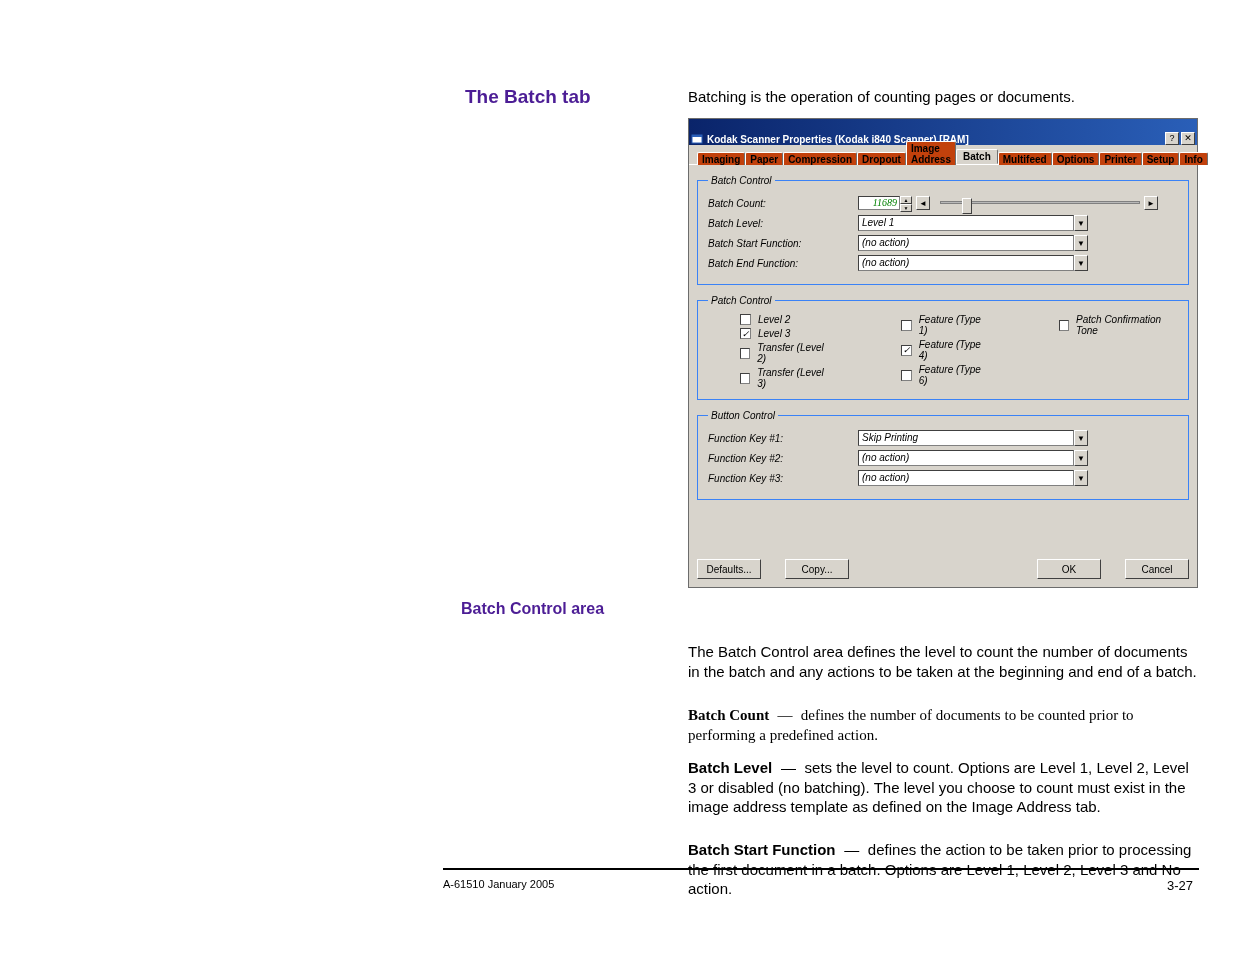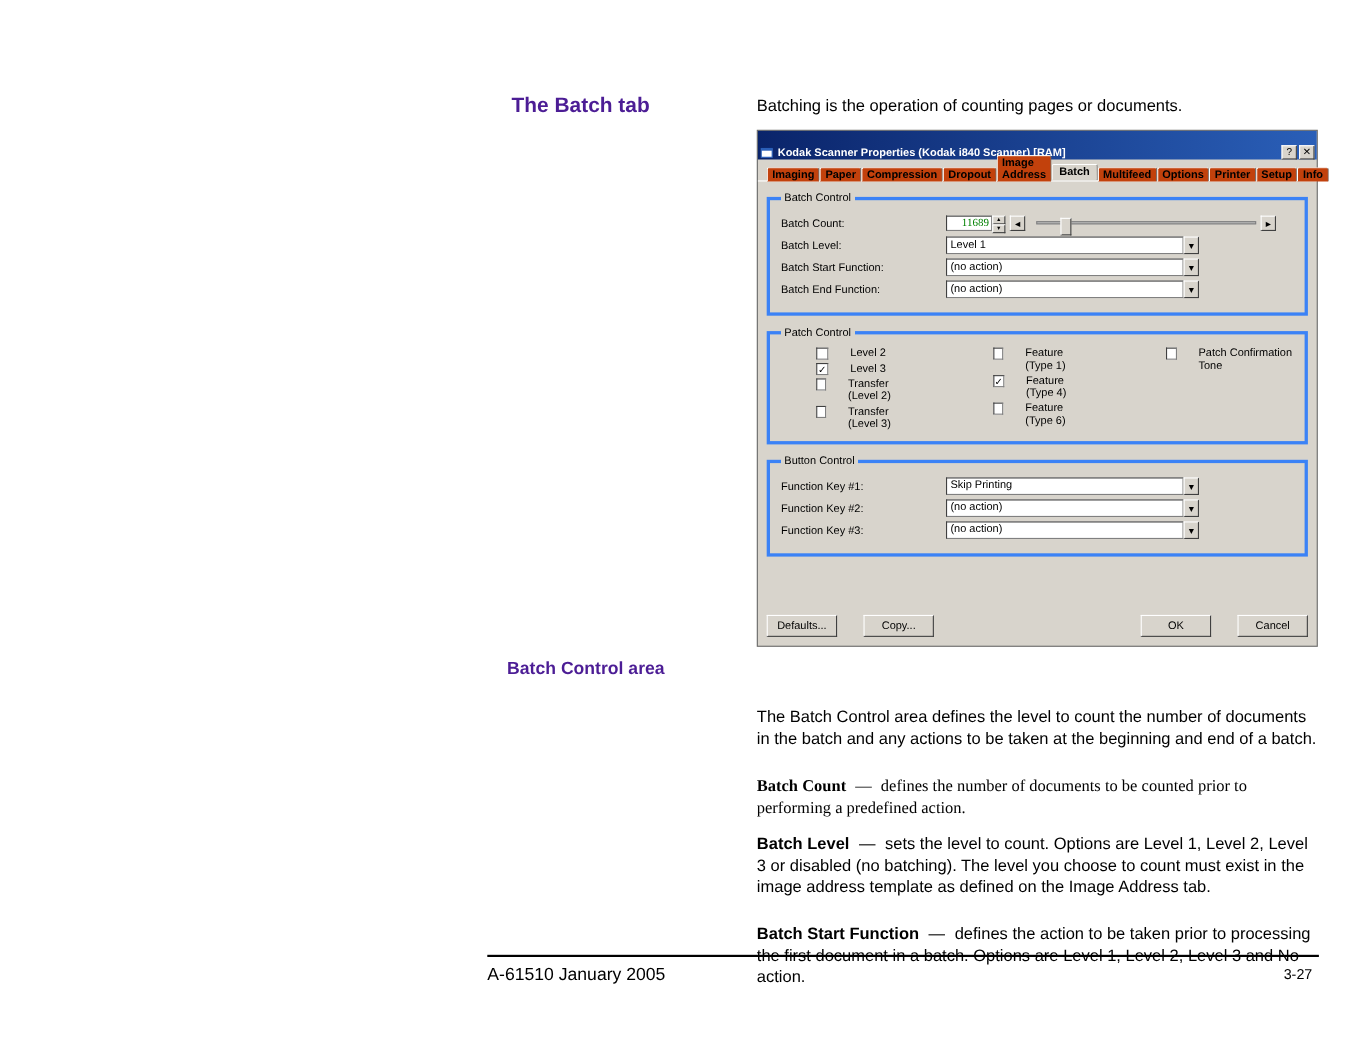--- a/index.html
+++ b/index.html
@@ -72,23 +72,24 @@
     position: relative; top: 1px;
     border-top-left-radius: 2px; border-top-right-radius: 2px;
     color:#000;
     font-weight:bold;
   }
   .tab.active { font-weight: bold; background:#d8d4cc; border-bottom:1px solid #d8d4cc; padding:1px 6px; top:0; }
 
   .inside { padding: 4px 8px; }
 
   fieldset.grp {
-    border: 3px solid #3b82f6;
+    border: 1px solid #3b82f6;
     margin: 6px 0 10px 0;
     padding: 8px 10px 10px 10px;
+    font-style: italic;
   }
   fieldset.grp > legend {
     padding: 0 3px;
     font-size: 10px;
     color:#000;
   }
 
   .row { display:flex; align-items:center; height: 18px; margin-bottom: 2px; }
   .row .lbl { width: 150px; }
   .numfield {
@@ -129,21 +130,21 @@
     flex:1; background:#fff; border:1px solid #808080; border-top-color:#404040; border-left-color:#404040;
     padding:1px 3px; font-size:10px;
   }
   .combo .cbtn {
     width:14px; background:#d8d4cc; border:1px solid #fff; border-right-color:#404040; border-bottom-color:#404040;
     display:flex; align-items:center; justify-content:center; font-size:8px;
   }
 
   .checks { display:flex; gap: 40px; }
   .checks-col { display:flex; flex-direction:column; gap:3px; }
-  .chk { display:flex; align-items:flex-start; gap:20px; font-size:10px;padding-left:32px; }
+  .chk { display:flex; align-items:center; gap:7px; font-size:10px;padding-left:32px; }
   .chkbox { width:11px; height:11px; background:#fff; border:1px solid #808080; border-top-color:#404040; border-left-color:#404040; display:flex; align-items:center; justify-content:center; font-size:9px; }
 
   .bottom-bar {
     position:absolute; left:8px; right:8px; bottom:8px;
     display:flex; gap:24px; align-items:center;
   }
   .bottom-bar .spacer { flex:1; }
   .winbtn {
     min-width: 64px; height: 20px; padding: 0 8px;
     background:#d8d4cc;
@@ -164,21 +165,21 @@
   .em-dash { display:inline-block; width: 24px; text-align:center; }
   .p1 { top: 600px; }
   .p2 { top: 664px; font-family: Liberation Serif, serif; }
   .p3 { top: 716px; }
   .p4 { top: 798px; }
 
   hr.rule {
     position:absolute; top: 868px; left: 443px; width: 756px;
     border: none; border-top: 2px solid #000;
   }
-  .footer-left { position:absolute; left:443px; top: 878px; font-size: 16px; }
+  .footer-left { position:absolute; left:443px; top: 878px; font-size: 11px; }
   .footer-right { position:absolute; right:42px; top: 878px; font-size: 13px; }
 </style>
 </head>
 <body>
 
 <div class="page-wrapper">
 
   <div class="left-heading heading-batch-tab">The Batch tab</div>
 
   <div class="intro">Batching is the operation of counting pages or documents.</div>

